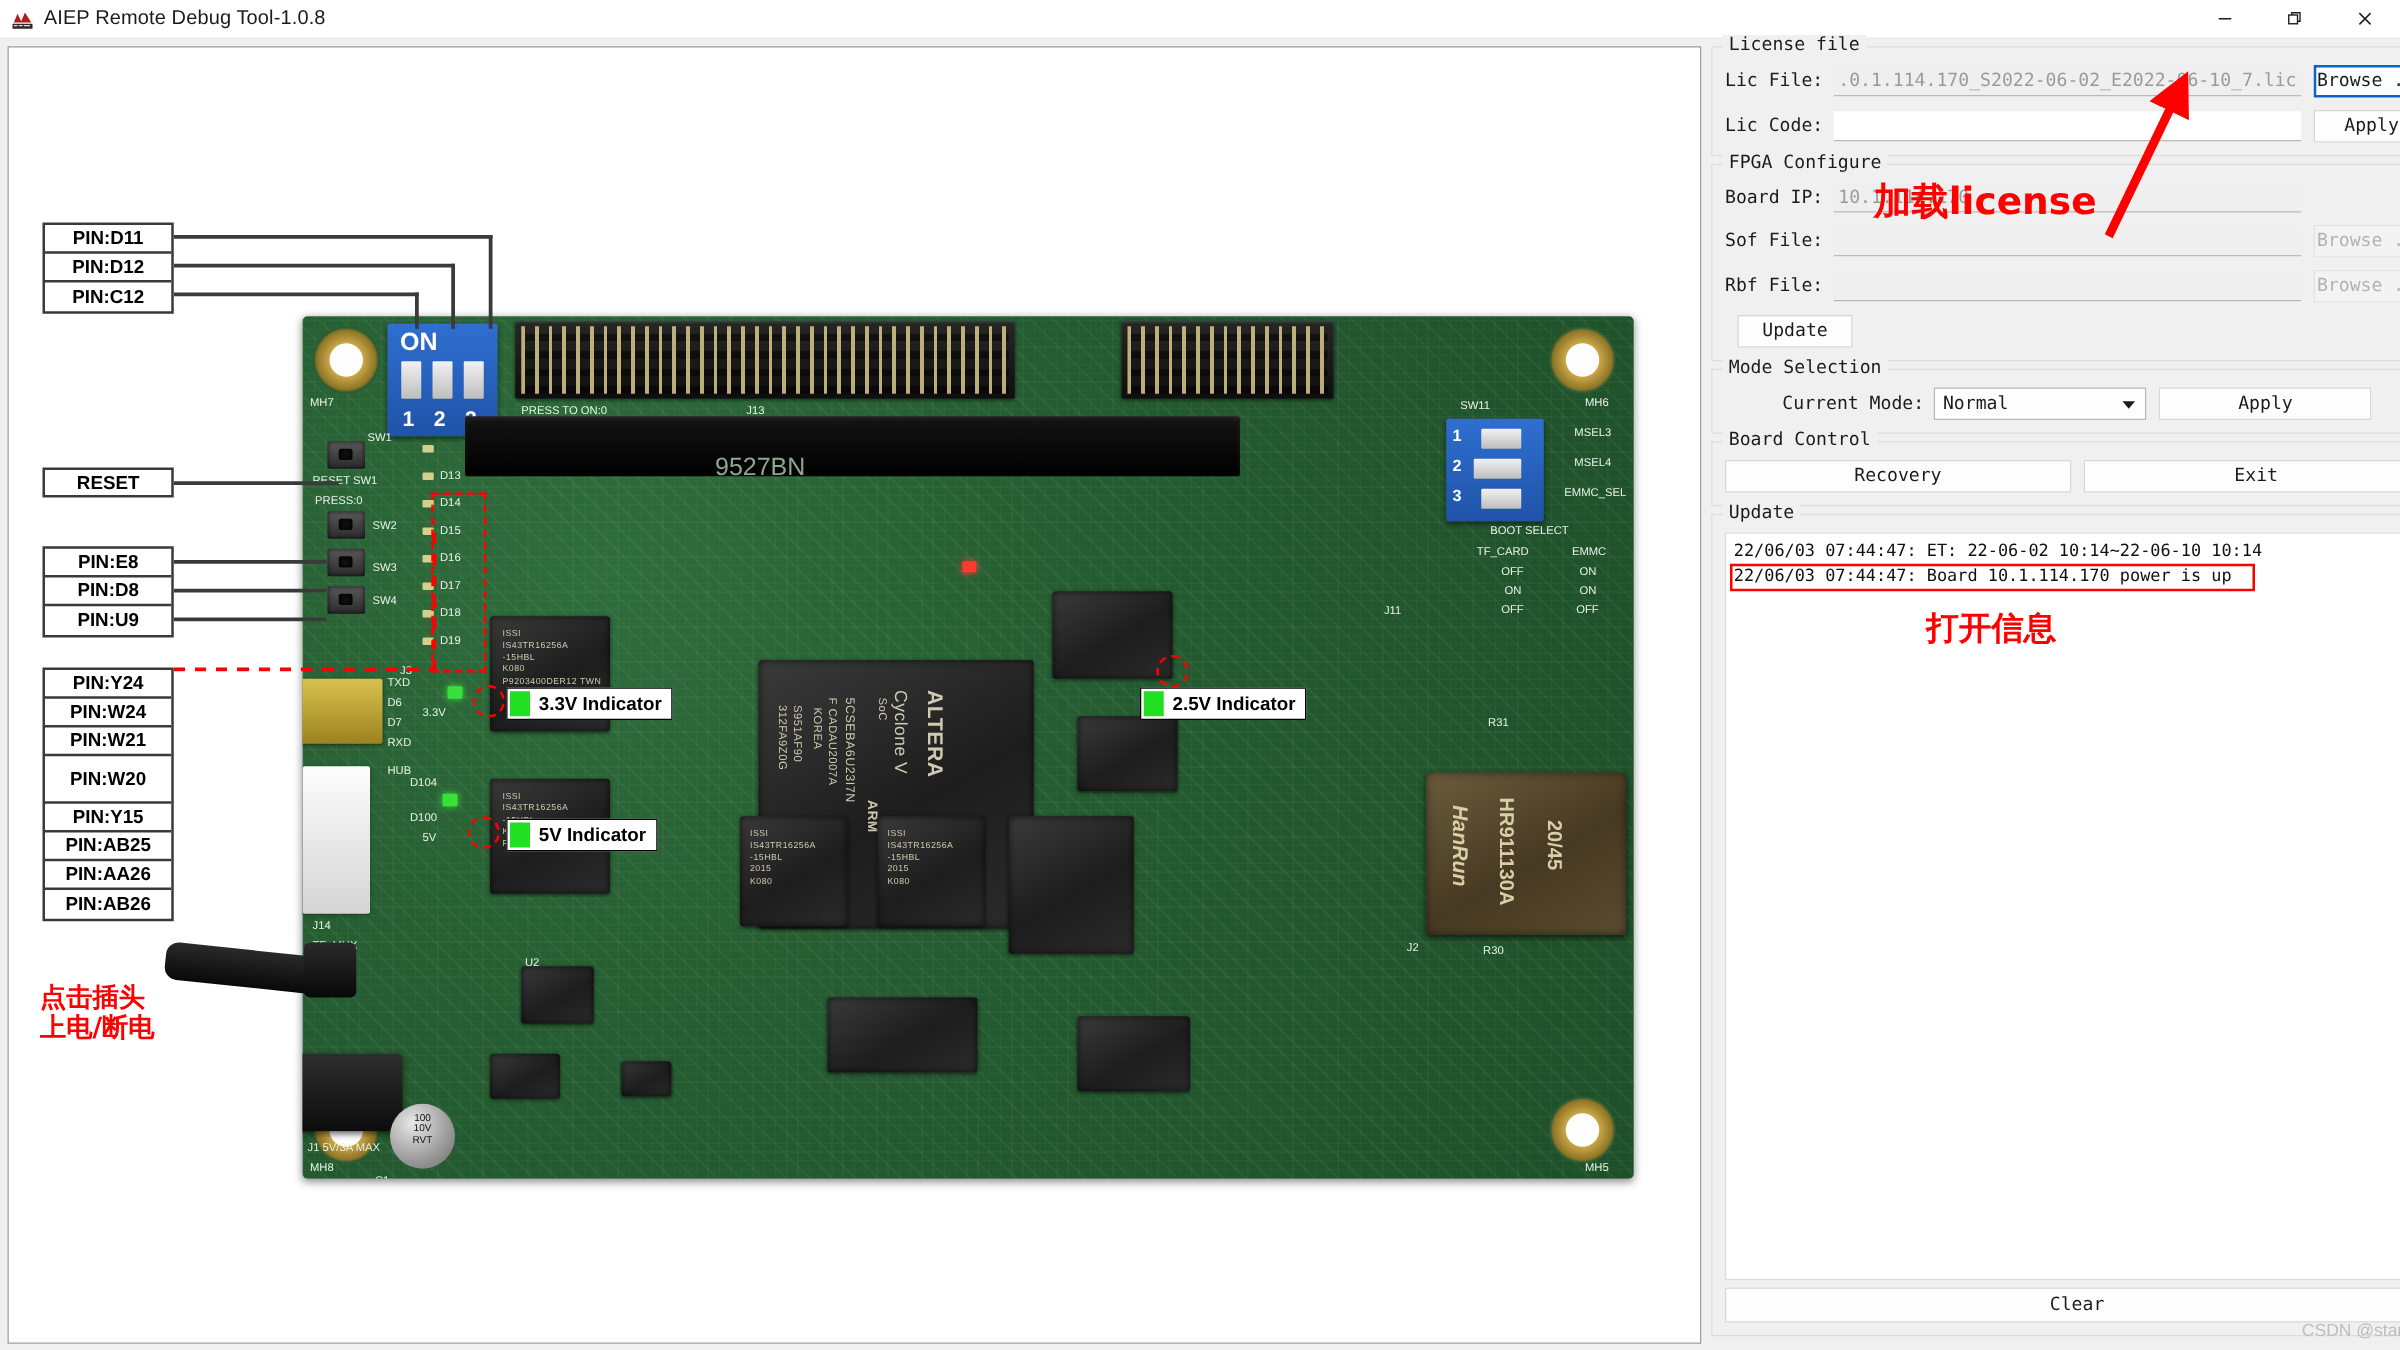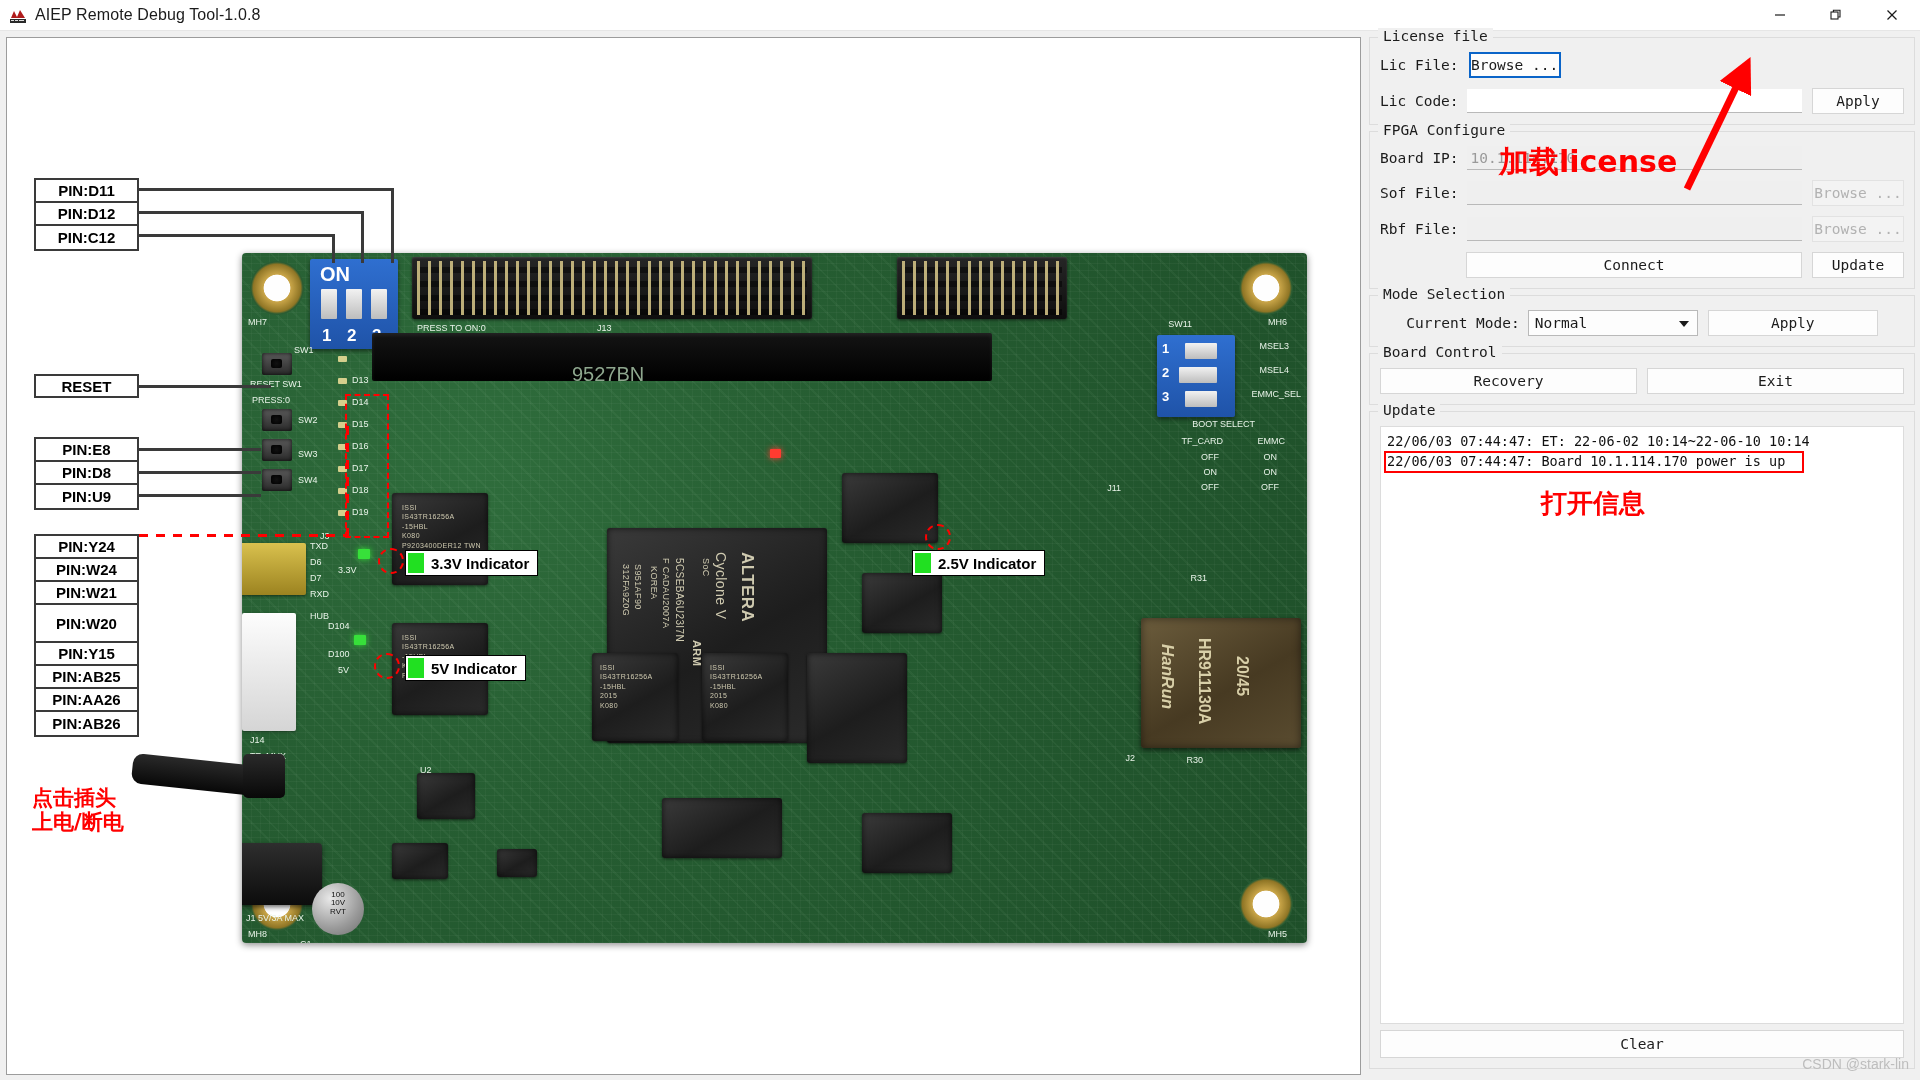--- a/index.html
+++ b/index.html
@@ -570,20 +570,21 @@
       <div class="cn-note" style="left:25px; top:748px; font-size:21px;">点击插头
 上电/断电</div>
     </div>
 
     <div id="right-panel">
 
       <div class="group">
         <span class="legend">License file</span>
         <div class="frow">
           <span class="flabel">Lic File:</span>
+          <span class="finput">.0.1.114.170_S2022-06-02_E2022-06-10_7.lic</span>
           <span class="btn focused">Browse ...</span>
         </div>
         <div class="frow">
           <span class="flabel">Lic Code:</span>
           <span class="finput editable"></span>
           <span class="btn">Apply</span>
         </div>
       </div>
 
       <div class="group">
@@ -596,21 +597,20 @@
           <span class="flabel">Sof File:</span>
           <span class="finput"></span>
           <span class="btn disabled">Browse ...</span>
         </div>
         <div class="frow">
           <span class="flabel">Rbf File:</span>
           <span class="finput"></span>
           <span class="btn disabled">Browse ...</span>
         </div>
         <div class="frow">
-          <span class="btn" style="flex:1 1 auto; margin-left:86px;">Connect</span>
           <span class="btn">Update</span>
         </div>
       </div>
 
       <div class="group">
         <span class="legend">Mode Selection</span>
         <div class="frow" style="justify-content:center;">
           <span class="flabel">Current Mode:</span>
           <span class="combo">
             <span>Normal</span>

